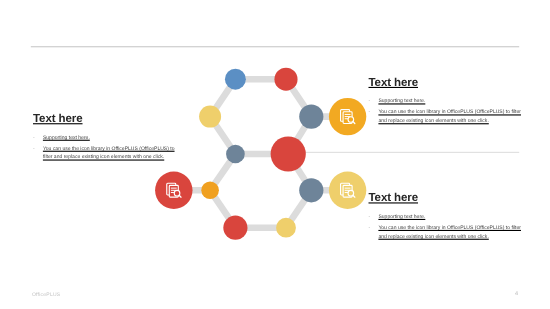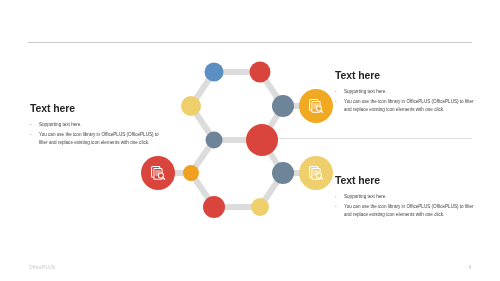--- a/index.html
+++ b/index.html
@@ -41,20 +41,21 @@
   #diagram svg {
     display: block;
     width: 240px;
     height: 180px;
     overflow: visible;
   }
 
   
   .textblock {
     position: absolute;
+    text-decoration: underline;
   }
   .tb-title {
     font-size: 10.5px;
     font-weight: bold;
     color: #262626;
     letter-spacing: -0.1px;
     margin: 0 0 6px 0;
     line-height: 1.1;
   }
   .bullets {

